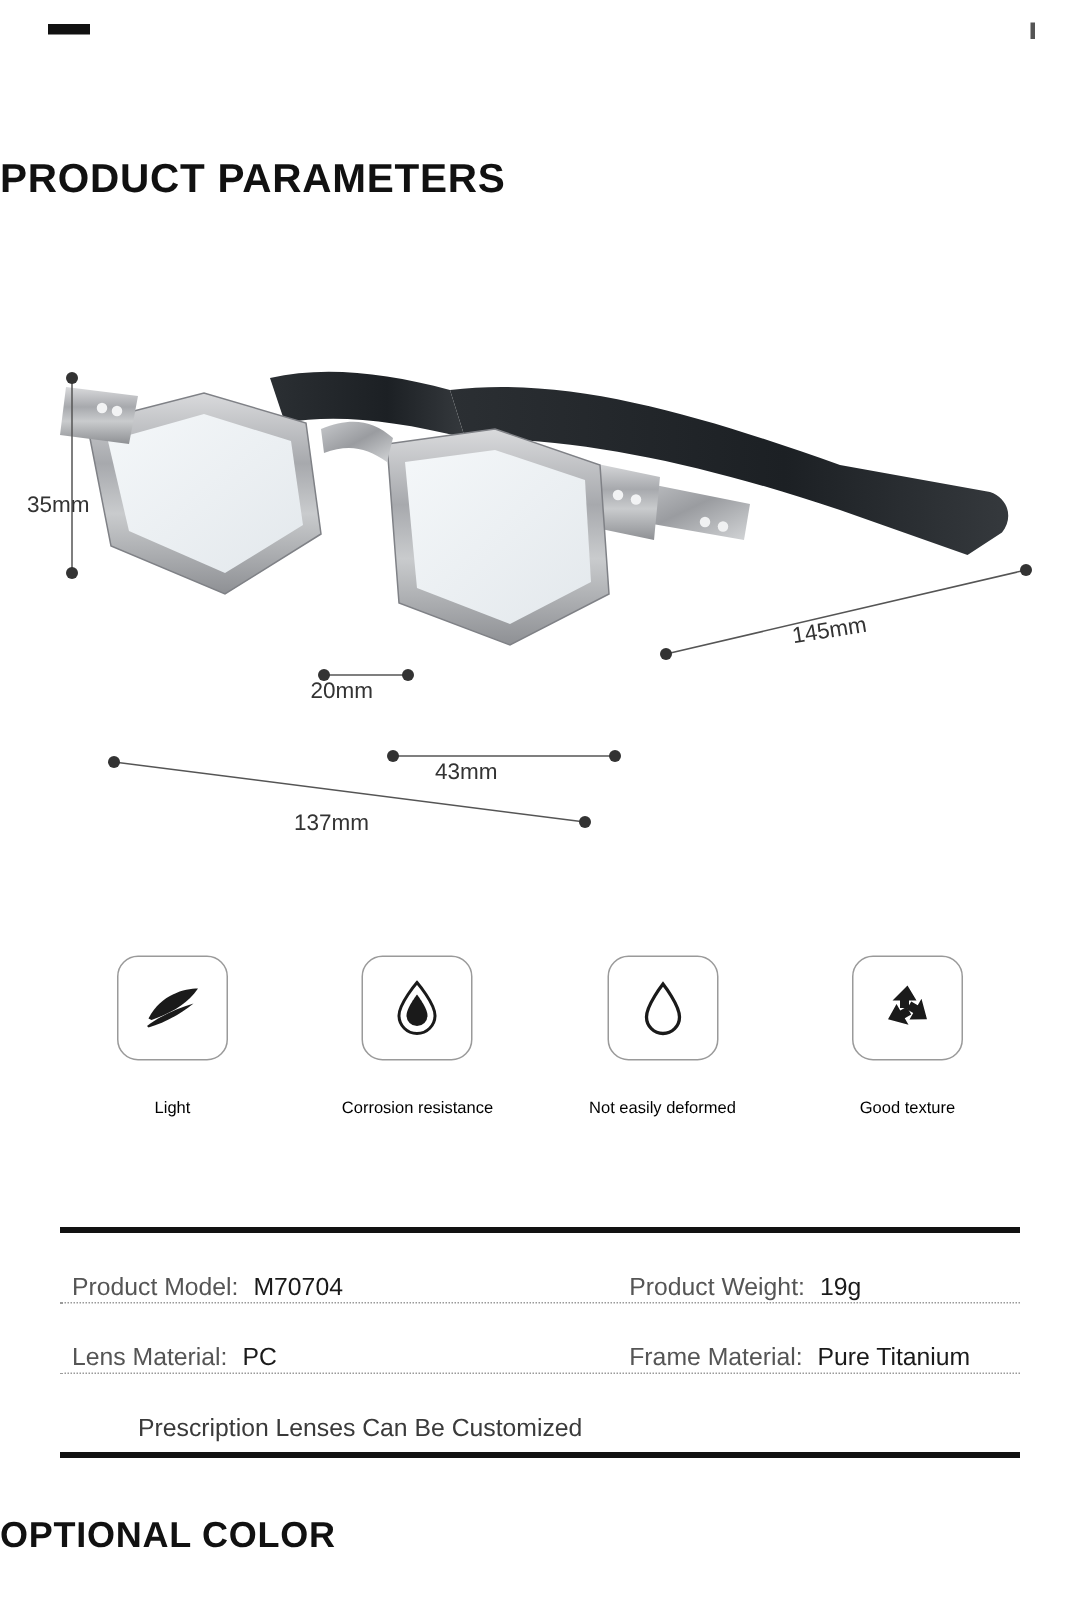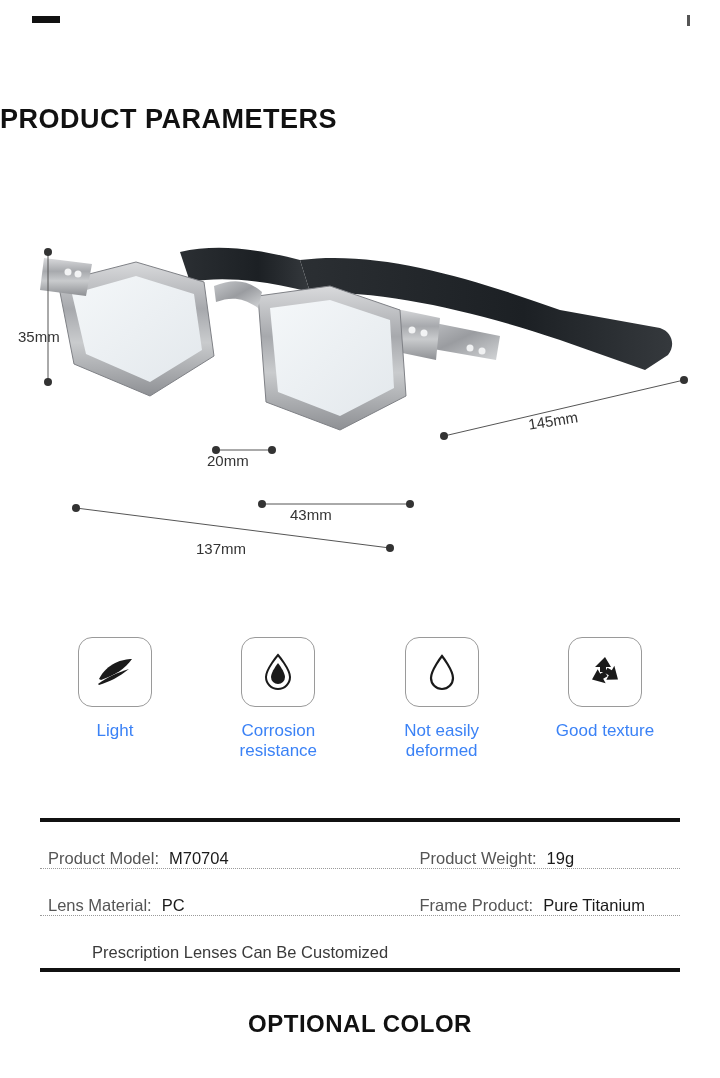--- a/index.html
+++ b/index.html
@@ -91,23 +91,23 @@
     height: 70px;
     margin: 0 auto;
     border: 1px solid #9a9a9a;
     border-radius: 14px;
     display: flex;
     align-items: center;
     justify-content: center;
     box-sizing: border-box;
   }
   .feature-label {
-    margin-top: 14px;
-    font-size: 17px;
-    color: #3b82f6;
+    margin-top: 26px;
+    font-size: 11px;
+    color: #000000;
   }
 
   
   .spec-block {
     position: absolute;
     left: 40px;
     top: 818px;
     width: 640px;
   }
   .rule-thick {
@@ -151,21 +151,21 @@
     width: 100%;
     margin-top: 6px;
   }
 
   
   .optional-color {
     position: absolute;
     top: 1010px;
     left: 0;
     width: 100%;
-    text-align: center;
+    text-align: left;
     font-size: 24px;
     font-weight: bold;
     letter-spacing: 0.5px;
   }
 </style>
 </head>
 <body>
 
 <div class="top-marker-left"></div>
 <div class="top-marker-right"></div>
@@ -306,21 +306,21 @@
       <span class="spec-val">19g</span>
     </div>
   </div>
 
   <div class="spec-row">
     <div class="spec-cell left">
       <span class="spec-key">Lens Material:</span>
       <span class="spec-val">PC</span>
     </div>
     <div class="spec-cell right">
-      <span class="spec-key">Frame Product:</span>
+      <span class="spec-key">Frame Material:</span>
       <span class="spec-val">Pure Titanium</span>
     </div>
   </div>
 
   <div class="spec-row last">
     <div class="spec-note">Prescription Lenses Can Be Customized</div>
   </div>
 
   <div class="rule-bottom"></div>
 </div>

